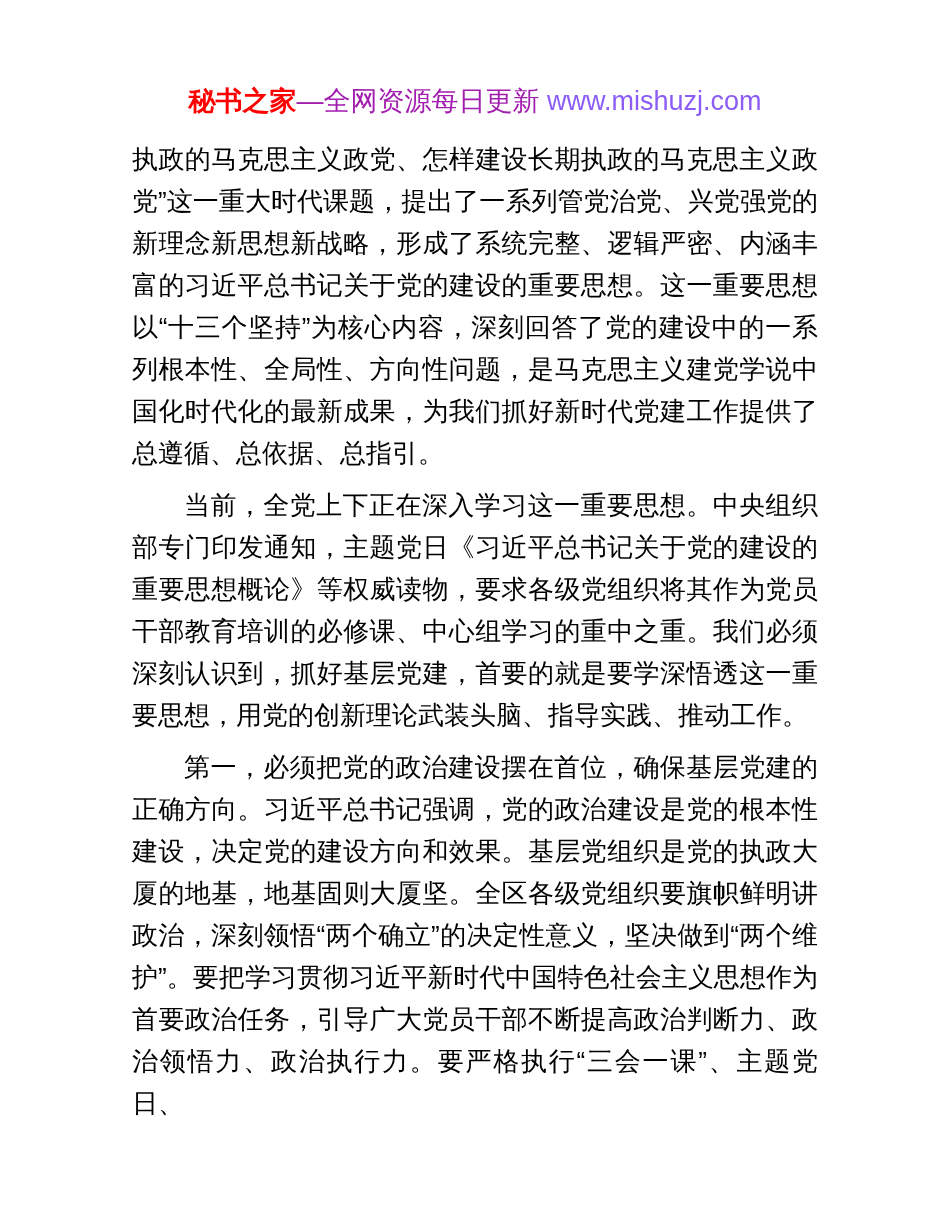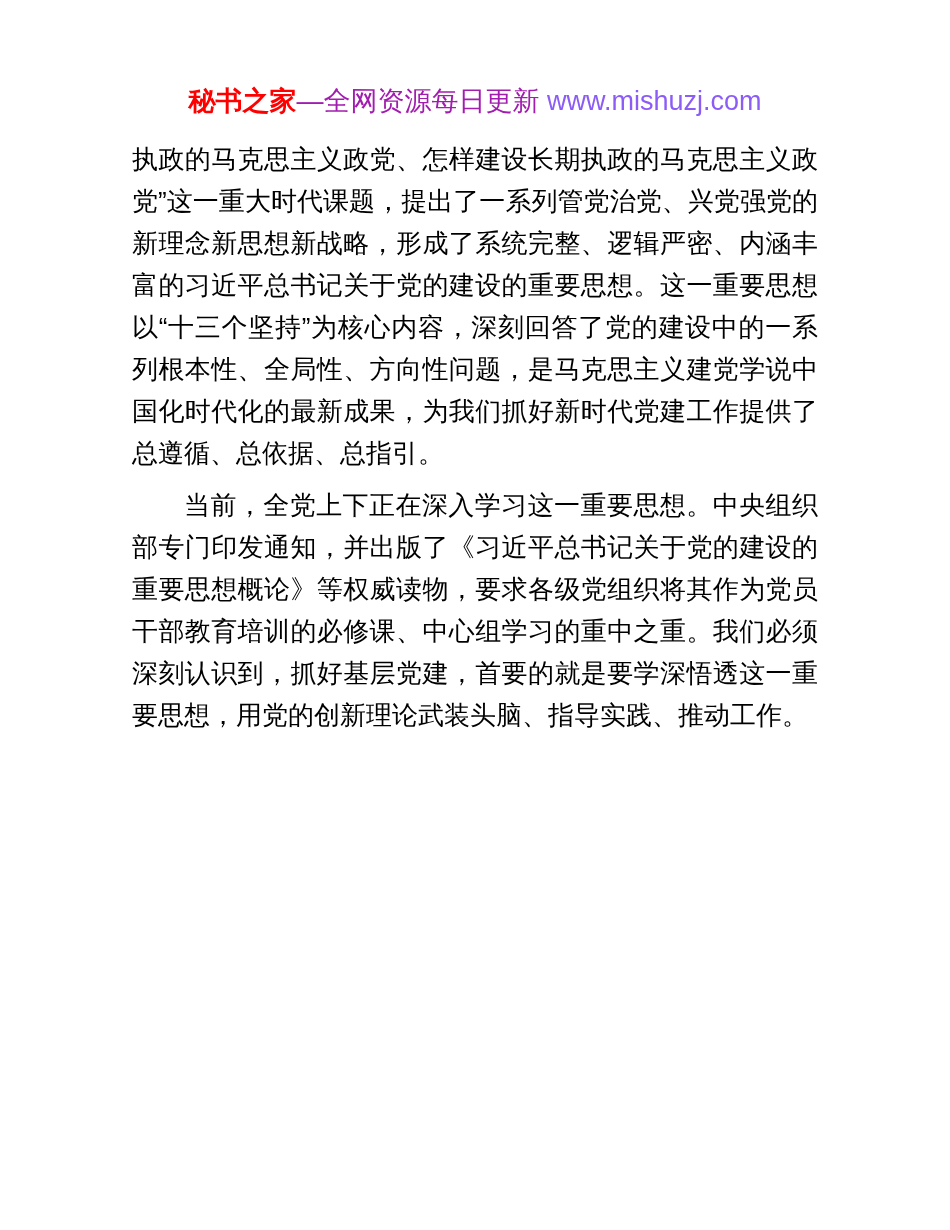--- a/index.html
+++ b/index.html
@@ -56,15 +56,16 @@
 </head>
 <body>
 
 <div class="page">
   <div class="header">
     <span class="site-name">秘书之家</span><span class="tagline">—全网资源每日更新 </span><span class="url">www.mishuzj.com</span>
   </div>
 
   <div class="content">
     <p class="para no-indent">执政的马克思主义政党、怎样建设长期执政的马克思主义政党”这一重大时代课题，提出了一系列管党治党、兴党强党的新理念新思想新战略，形成了系统完整、逻辑严密、内涵丰富的习近平总书记关于党的建设的重要思想。这一重要思想以“十三个坚持”为核心内容，深刻回答了党的建设中的一系列根本性、全局性、方向性问题，是马克思主义建党学说中国化时代化的最新成果，为我们抓好新时代党建工作提供了总遵循、总依据、总指引。</p>
-    <p class="para">当前，全党上下正在深入学习这一重要思想。中央组织部专门印发通知，并出版了《习近平总书记关于党的建设的重要思想概论》等权威读物，要求各级党组织将其作为党员干部教育培训的必修课、中心组学习的重中之重。我们必须深刻认识到，抓好基层党建，首要的就是要学深悟透这一重要思想，用党的创新理论武装头脑、指导实践、推动工作。</p>
+    <p class="para">当前，全党上下正在深入学习这一重要思想。中央组织部专门印发通知，主题党日《习近平总书记关于党的建设的重要思想概论》等权威读物，要求各级党组织将其作为党员干部教育培训的必修课、中心组学习的重中之重。我们必须深刻认识到，抓好基层党建，首要的就是要学深悟透这一重要思想，用党的创新理论武装头脑、指导实践、推动工作。</p>
+    <p class="para">第一，必须把党的政治建设摆在首位，确保基层党建的正确方向。习近平总书记强调，党的政治建设是党的根本性建设，决定党的建设方向和效果。基层党组织是党的执政大厦的地基，地基固则大厦坚。全区各级党组织要旗帜鲜明讲政治，深刻领悟“两个确立”的决定性意义，坚决做到“两个维护”。要把学习贯彻习近平新时代中国特色社会主义思想作为首要政治任务，引导广大党员干部不断提高政治判断力、政治领悟力、政治执行力。要严格执行“三会一课”、主题党日、</p>
   </div>
 </div>
 
 </body></html>

